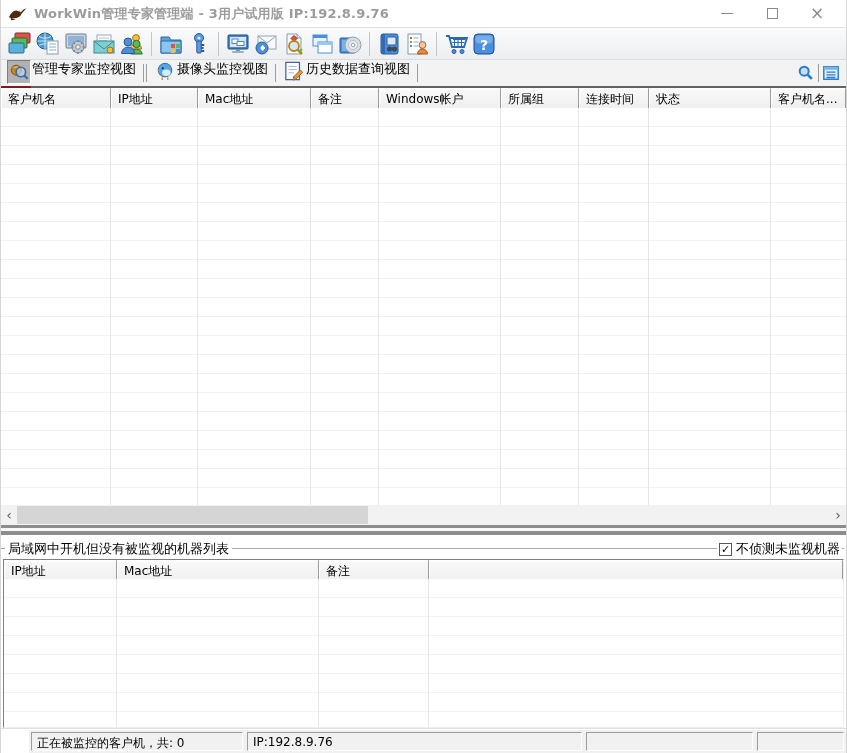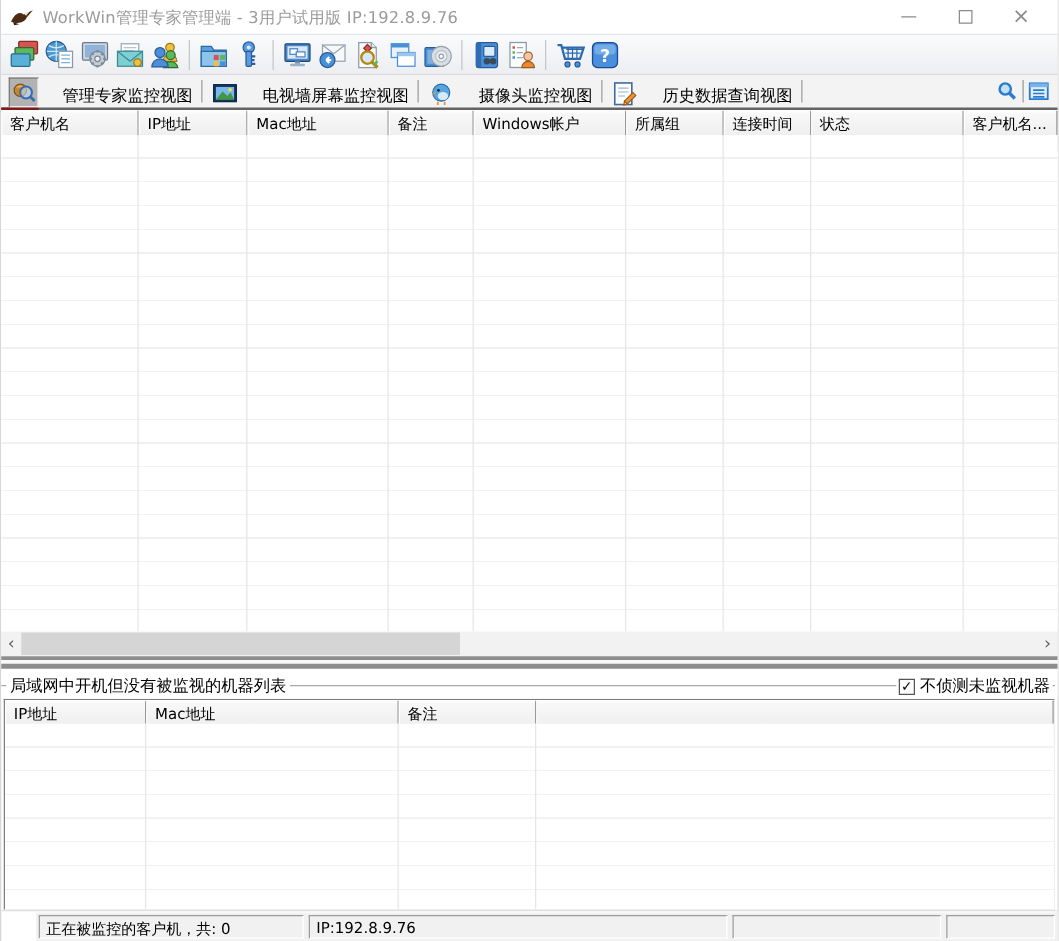--- a/index.html
+++ b/index.html
@@ -8,41 +8,41 @@
     font-family:"DejaVu Sans","Liberation Sans",sans-serif;
     font-size:12px; color:#000; background:#fff; overflow:hidden;
   }
   .window { width:847px; height:753px; display:flex; flex-direction:column;
     border-left:1px solid #d6d6d6; border-right:1px solid #d6d6d6; background:#fff; }
 
   
   .titlebar { height:28px; flex:0 0 28px; background:#fff; display:flex; align-items:center;
     border-bottom:1px solid #e3e3e3; }
   .titlebar .app-icon { width:20px; height:16px; margin:0 6px 0 7px; }
-  .title-text { color:#9b9b9b; font-size:13px; letter-spacing:.2px; white-space:nowrap; }
+  .title-text { color:#9b9b9b; font-size:13px; letter-spacing:.2px; white-space:nowrap;font-weight:bold; }
   .win-buttons { margin-left:auto; display:flex; align-items:center; }
   .win-btn { width:32px; height:24px; display:flex; align-items:center; justify-content:center;
     color:#8b8b8b; font-size:14px; cursor:default; margin-right:13px; }
   .win-btn.max-box { font-size:0; }
   .max-rect { width:11px; height:11px; border:1px solid #8b8b8b; }
   .min-bar { width:12px; height:1px; background:#8b8b8b; }
   .close-x { font-size:17px; line-height:1; }
 
   
   .toolbar { height:32px; flex:0 0 32px; background:linear-gradient(#fafbfc,#eceef1);
     border-bottom:1px solid #d9dbde; display:flex; align-items:center; padding-left:5px; }
   .tool-btn { width:28px; height:28px; display:flex; align-items:center; justify-content:center; }
   .tool-btn svg { width:24px; height:24px; }
   .tool-sep { width:1px; height:24px; background:#c3c6ca; margin:0 5px; }
 
   
   .tabbar { height:28px; flex:0 0 28px; background:#f3f3f3; display:flex; align-items:center;
     position:relative; border-bottom:2px solid #636363; }
   .tab-accent { position:absolute; left:0; bottom:-2px; width:30px; height:2px; background:#7c1d1d; }
-  .tab { display:flex; align-items:flex-end; gap:19px; padding:0 6px; height:26px; font-size:13px; }
+  .tab { display:flex; align-items:flex-start; gap:1px; padding:0 6px; height:26px; font-size:13px; }
   .tab-icon { width:22px; height:22px; display:flex; align-items:center; justify-content:center; }
   .tab-icon.pressed { width:24px; height:24px; background:#b2b2b2;
     border:1px solid; border-color:#7d7d7d #ffffff #ffffff #7d7d7d; }
   .tab-sep { width:1px; height:18px; background:#9c9c9c; margin:0 1px; }
   .tab-spacer { flex:1; }
   .tab-tool { width:22px; height:22px; display:flex; align-items:center; justify-content:center; }
 
   
   .grid-header { height:20px; flex:0 0 20px; display:flex; background:#ededed; }
   .hcell { height:33px; background:linear-gradient(#f9f9f9,#e9e9e9); padding:2px 0 0 6px;
@@ -272,31 +272,20 @@
         <svg viewBox="0 0 22 22" width="20" height="20">
             <circle cx="8" cy="9" r="5.5" fill="#c8862a" stroke="#7a5010"></circle>
             <path d="M4 6.5 a5.5 5.5 0 0 1 8 0 Z" fill="#e8b35a"></path>
             <circle cx="13" cy="11" r="5.2" fill="rgba(190,225,255,.6)" stroke="#3a6ab0" stroke-width="1.8"></circle>
             <path d="M16.8 14.8 L20.5 18.5" stroke="#3a6ab0" stroke-width="2.4"></path>
           </svg>
       </span>
       <span>管理专家监控视图</span>
     </div>
     <div class="tab-sep"></div>
-    <div class="tab">
-      <span class="tab-icon">
-        <svg viewBox="0 0 22 22" width="20" height="20">
-            <rect x="1" y="3" width="20" height="15" fill="#16335f" stroke="#0a1f3f"></rect>
-            <rect x="3" y="5" width="16" height="11" fill="#7ab8e8"></rect>
-            <path d="M3 16 L9 9 L13 13 L16 10 L19 16 Z" fill="#3f9a3f"></path>
-            <circle cx="15.5" cy="7.5" r="1.6" fill="#f4e04a"></circle>
-          </svg>
-      </span>
-      <span>电视墙屏幕监控视图</span>
-    </div>
     <div class="tab-sep"></div>
     <div class="tab">
       <span class="tab-icon">
         <svg viewBox="0 0 22 22" width="20" height="20">
             <circle cx="11" cy="10" r="7.5" fill="#57a6e2" stroke="#2a6aa8"></circle>
             <ellipse cx="12.5" cy="13" rx="4.6" ry="3.6" fill="#d5ebfa"></ellipse>
             <circle cx="8.5" cy="8" r="1.2" fill="#15293d"></circle>
             <path d="M2.5 10.5 l3-1 v2.4 Z" fill="#e8943a"></path>
             <path d="M8 18 v3 M14 18 v3" stroke="#e8943a" stroke-width="1.6"></path>
           </svg>

